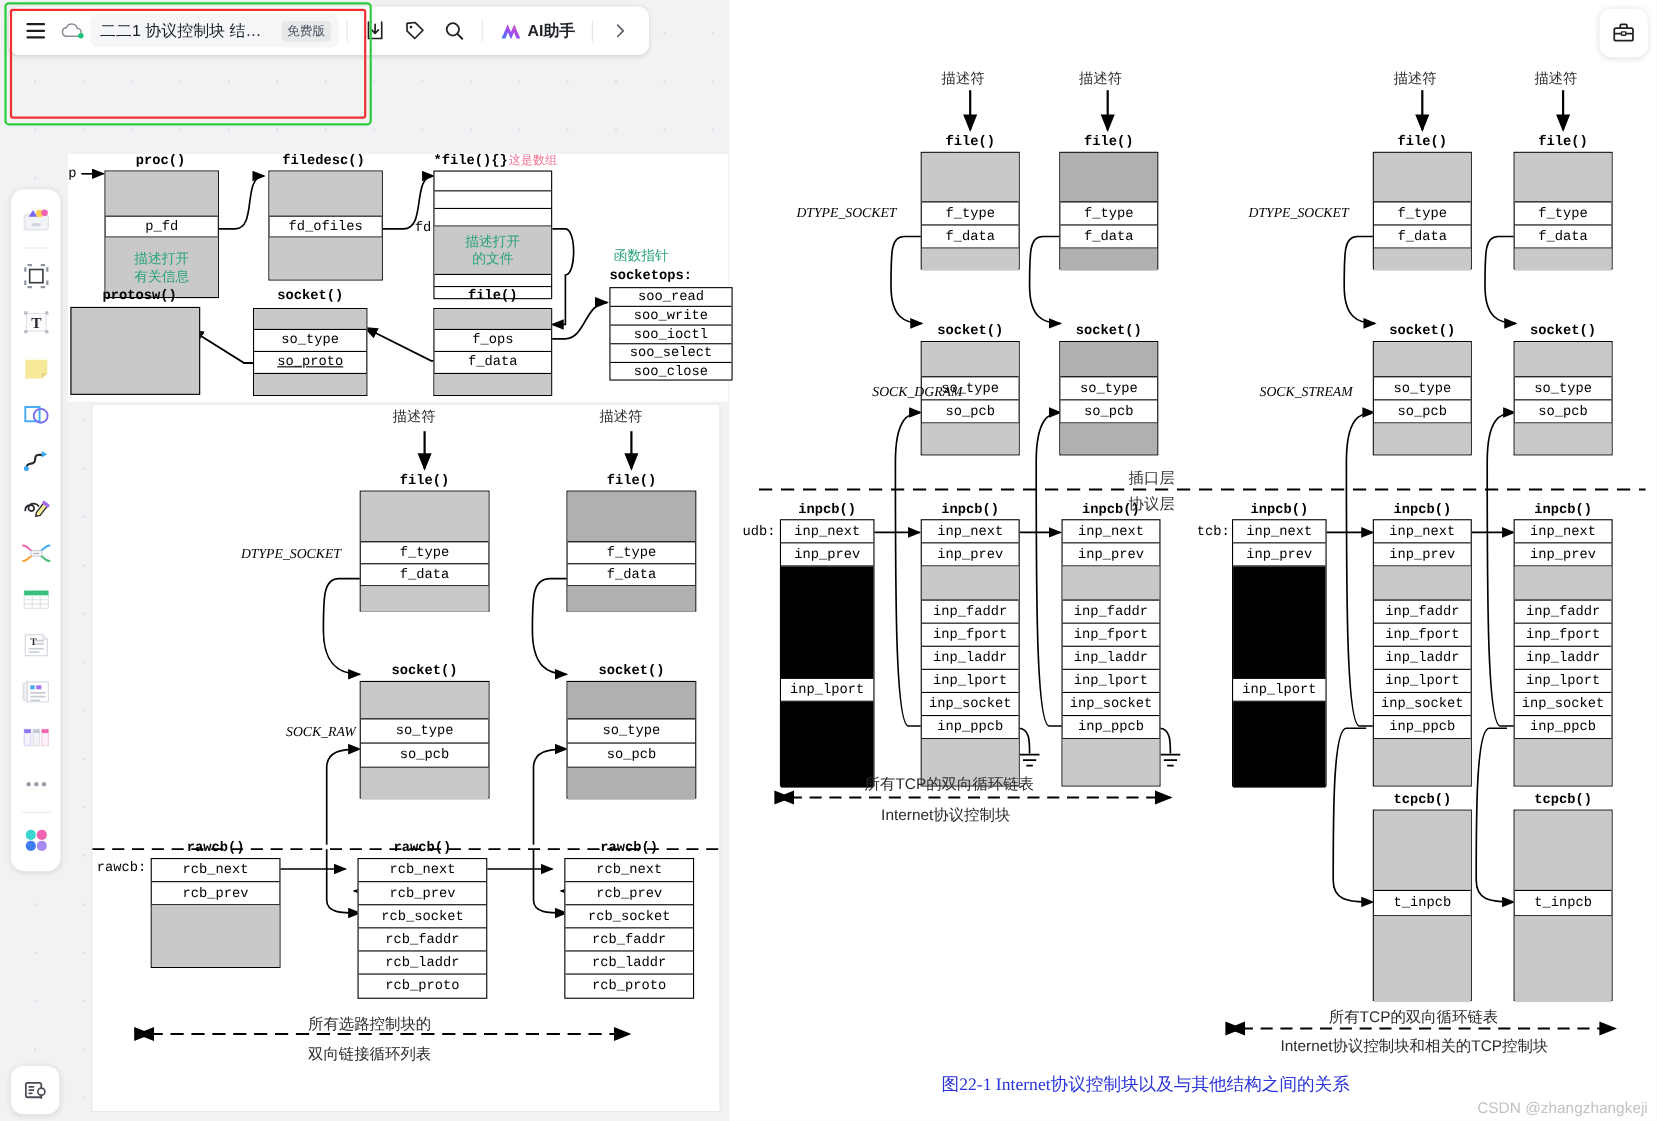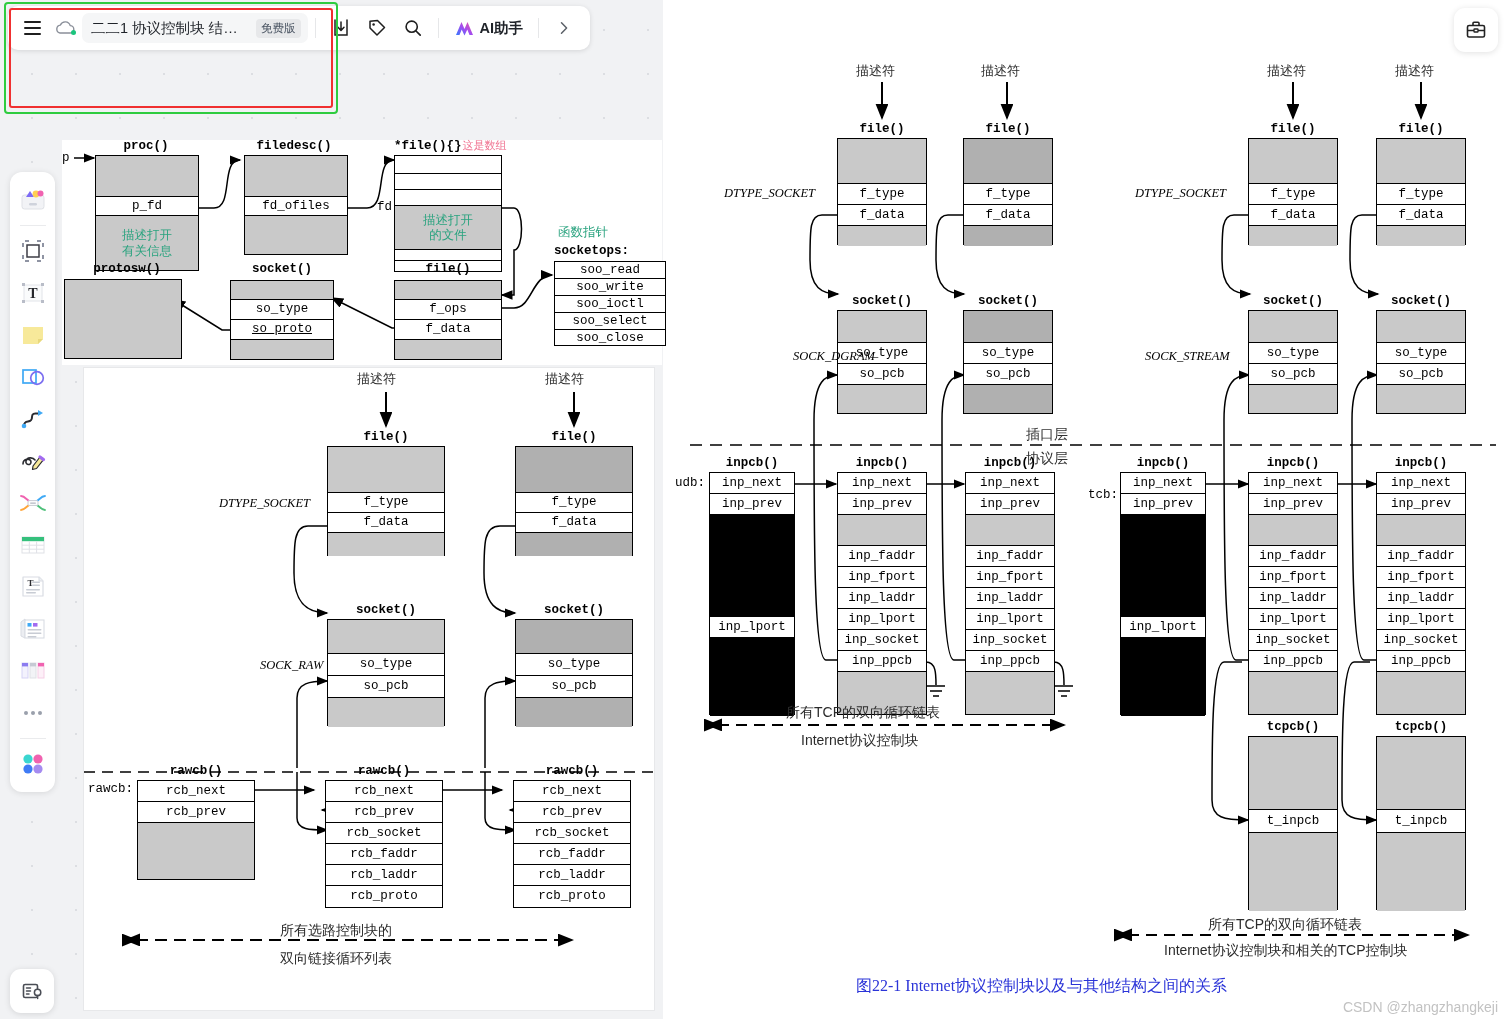--- a/index.html
+++ b/index.html
@@ -500,21 +500,21 @@
       <div class="row shade" style="height:31px;"></div>
       <div class="row" style="height:21px;">inp_faddr</div>
       <div class="row" style="height:21px;">inp_fport</div>
       <div class="row" style="height:21px;">inp_laddr</div>
       <div class="row" style="height:21px;">inp_lport</div>
       <div class="row" style="height:21px;">inp_socket</div>
       <div class="row" style="height:21px;">inp_ppcb</div>
       <div class="row shade noline" style="height:42px;"></div>
     </div>
 
-    <div class="lbl-mono" style="position:absolute; left:412px; top:428px;">tcb:</div>
+    <div class="lbl-mono" style="position:absolute; left:412px; top:416px;">tcb:</div>
     <div class="struct-title" style="position:absolute; left:444px; top:396px; width:86px;">inpcb()</div>
     <div class="box" style="position:absolute; left:444px; top:412px; width:86px; height:243px;">
       <div class="row" style="height:21px;">inp_next</div>
       <div class="row" style="height:21px;">inp_prev</div>
       <div class="row black" style="height:102px;"></div>
       <div class="row" style="height:21px;">inp_lport</div>
       <div class="row black noline" style="height:78px;"></div>
     </div>
 
     <div class="struct-title" style="position:absolute; left:572px; top:396px; width:90px;">inpcb()</div>

